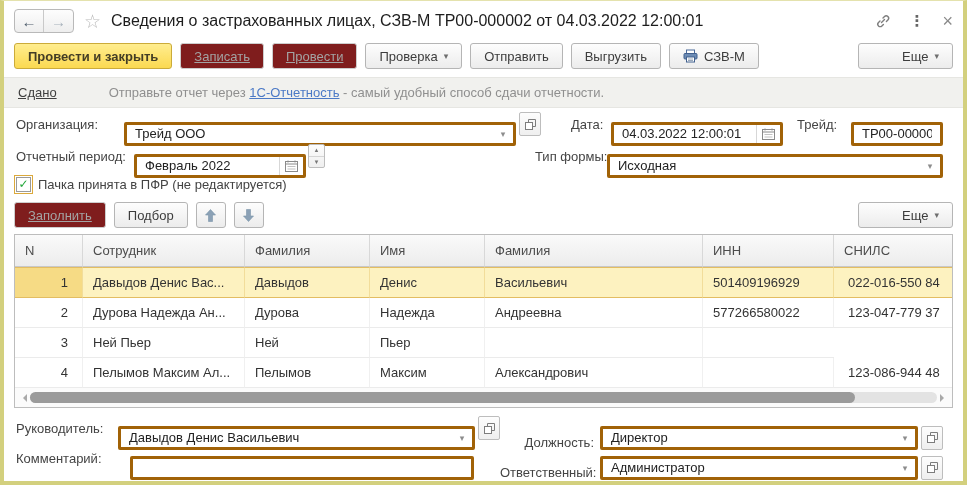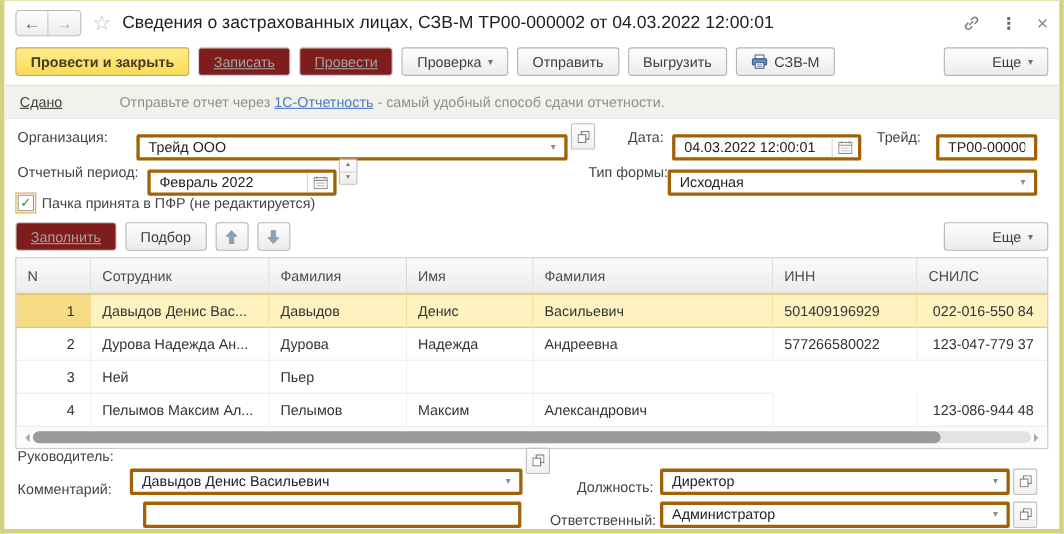--- a/index.html
+++ b/index.html
@@ -71,21 +71,21 @@
   
   .hscroll { display:flex; align-items:center; height:19px; background:#fbfbfb; padding:0 4px; gap:3px; }
   .harrow { width:0; height:0; border:4px solid transparent; }
   .harrow.l { border-right-color:#a9a9a9; }
   .harrow.r { border-left-color:#a9a9a9; }
   .htrack { flex:1; height:11px; background:#e3e3e3; border-radius:6px; position:relative; }
   .hthumb { position:absolute; left:0; top:0; height:11px; width:91%; background:#9b9b9b; border-radius:6px; cursor:grab; }
   
   .foot { padding:5px 20px 4px 12px; }
   .fline { display:flex; align-items:center; height:30px; }
-  .fleft { display:flex; width:484px; flex:none; }
+  .fleft { display:flex; align-items:center; width:484px; flex:none; }
   .fright { display:flex; align-items:flex-end; flex:1; }
   .flbl { text-align:left; color:#444; white-space:nowrap; flex:none; }
   svg { display:block; }
 </style>
 </head>
 <body>
 
 <div class="hdr">
   <div class="navgrp">
     <div class="navbtn back">←</div>
@@ -245,20 +245,21 @@
     <div class="td">Дурова Надежда Ан...</div>
     <div class="td">Дурова</div>
     <div class="td">Надежда</div>
     <div class="td">Андреевна</div>
     <div class="td">577266580022</div>
     <div class="td snils">123-047-779 37</div>
   </div>
 
   <div class="trow">
     <div class="td num">3</div>
+    <div class="td">Ней Пьер</div>
     <div class="td">Ней</div>
     <div class="td">Пьер</div>
     <div class="td"></div>
     <div class="td"></div>
   </div>
 
   <div class="trow">
     <div class="td num">4</div>
     <div class="td">Пелымов Максим Ал...</div>
     <div class="td">Пелымов</div>

